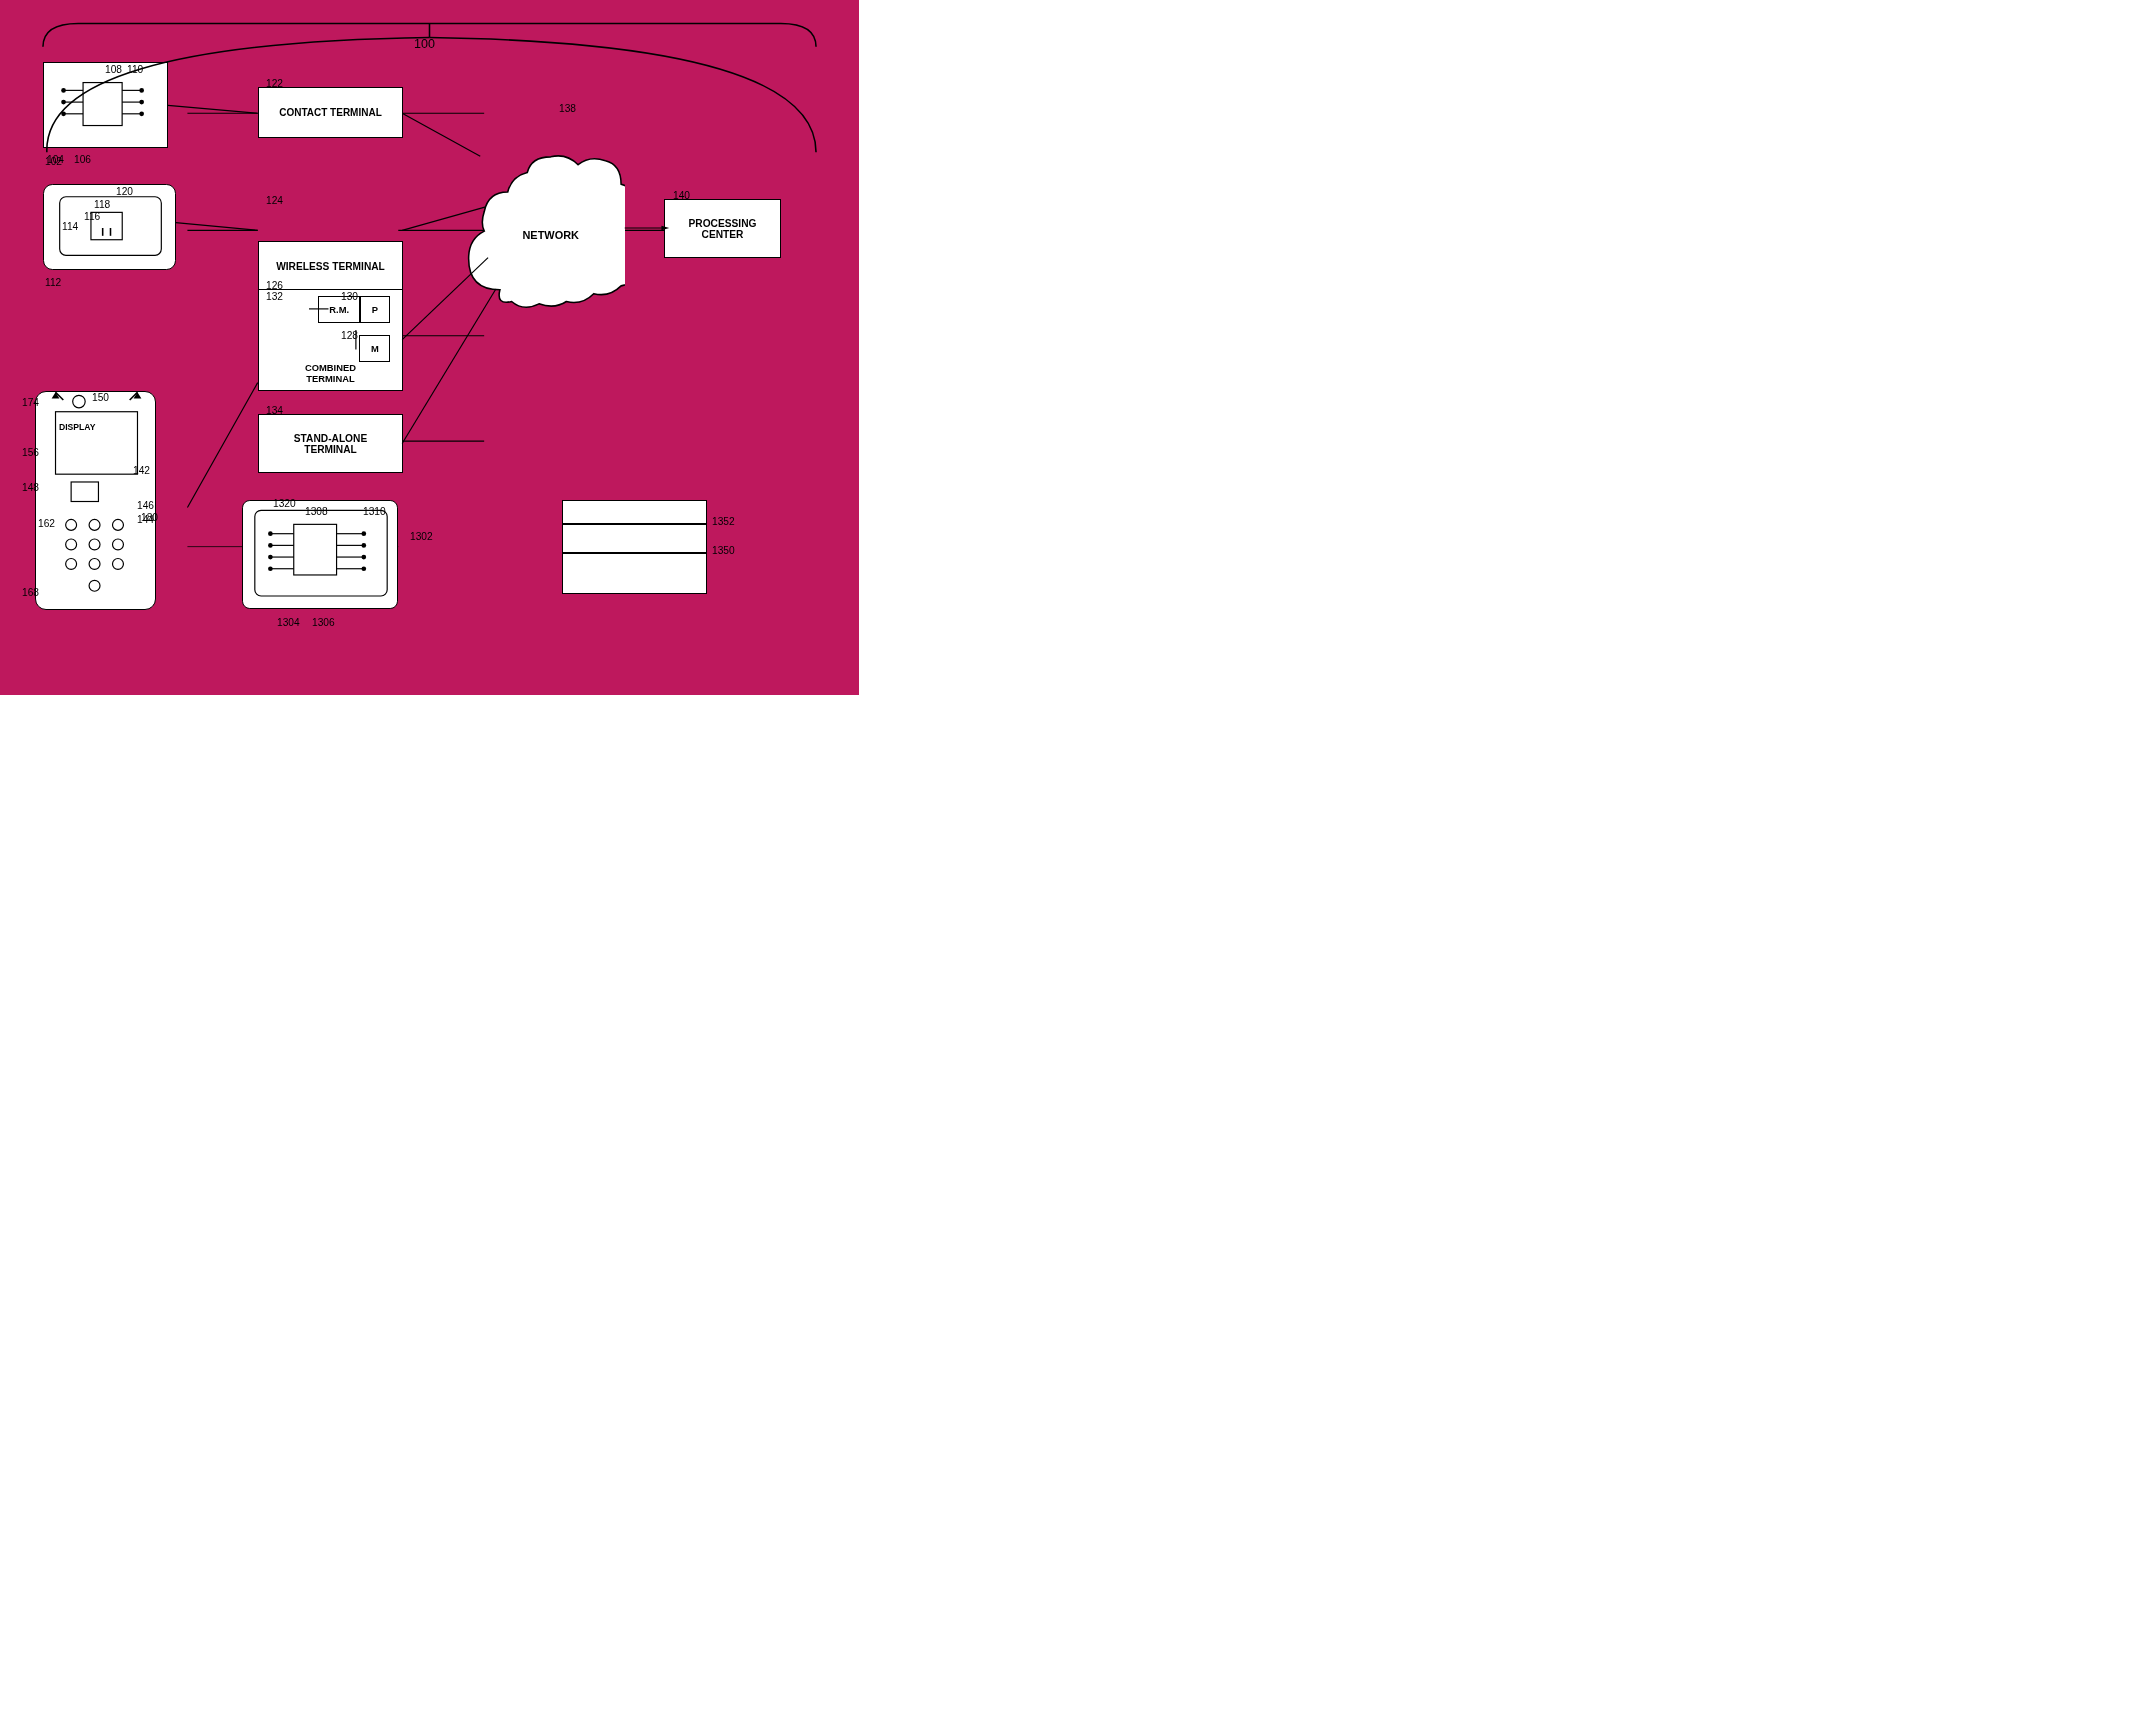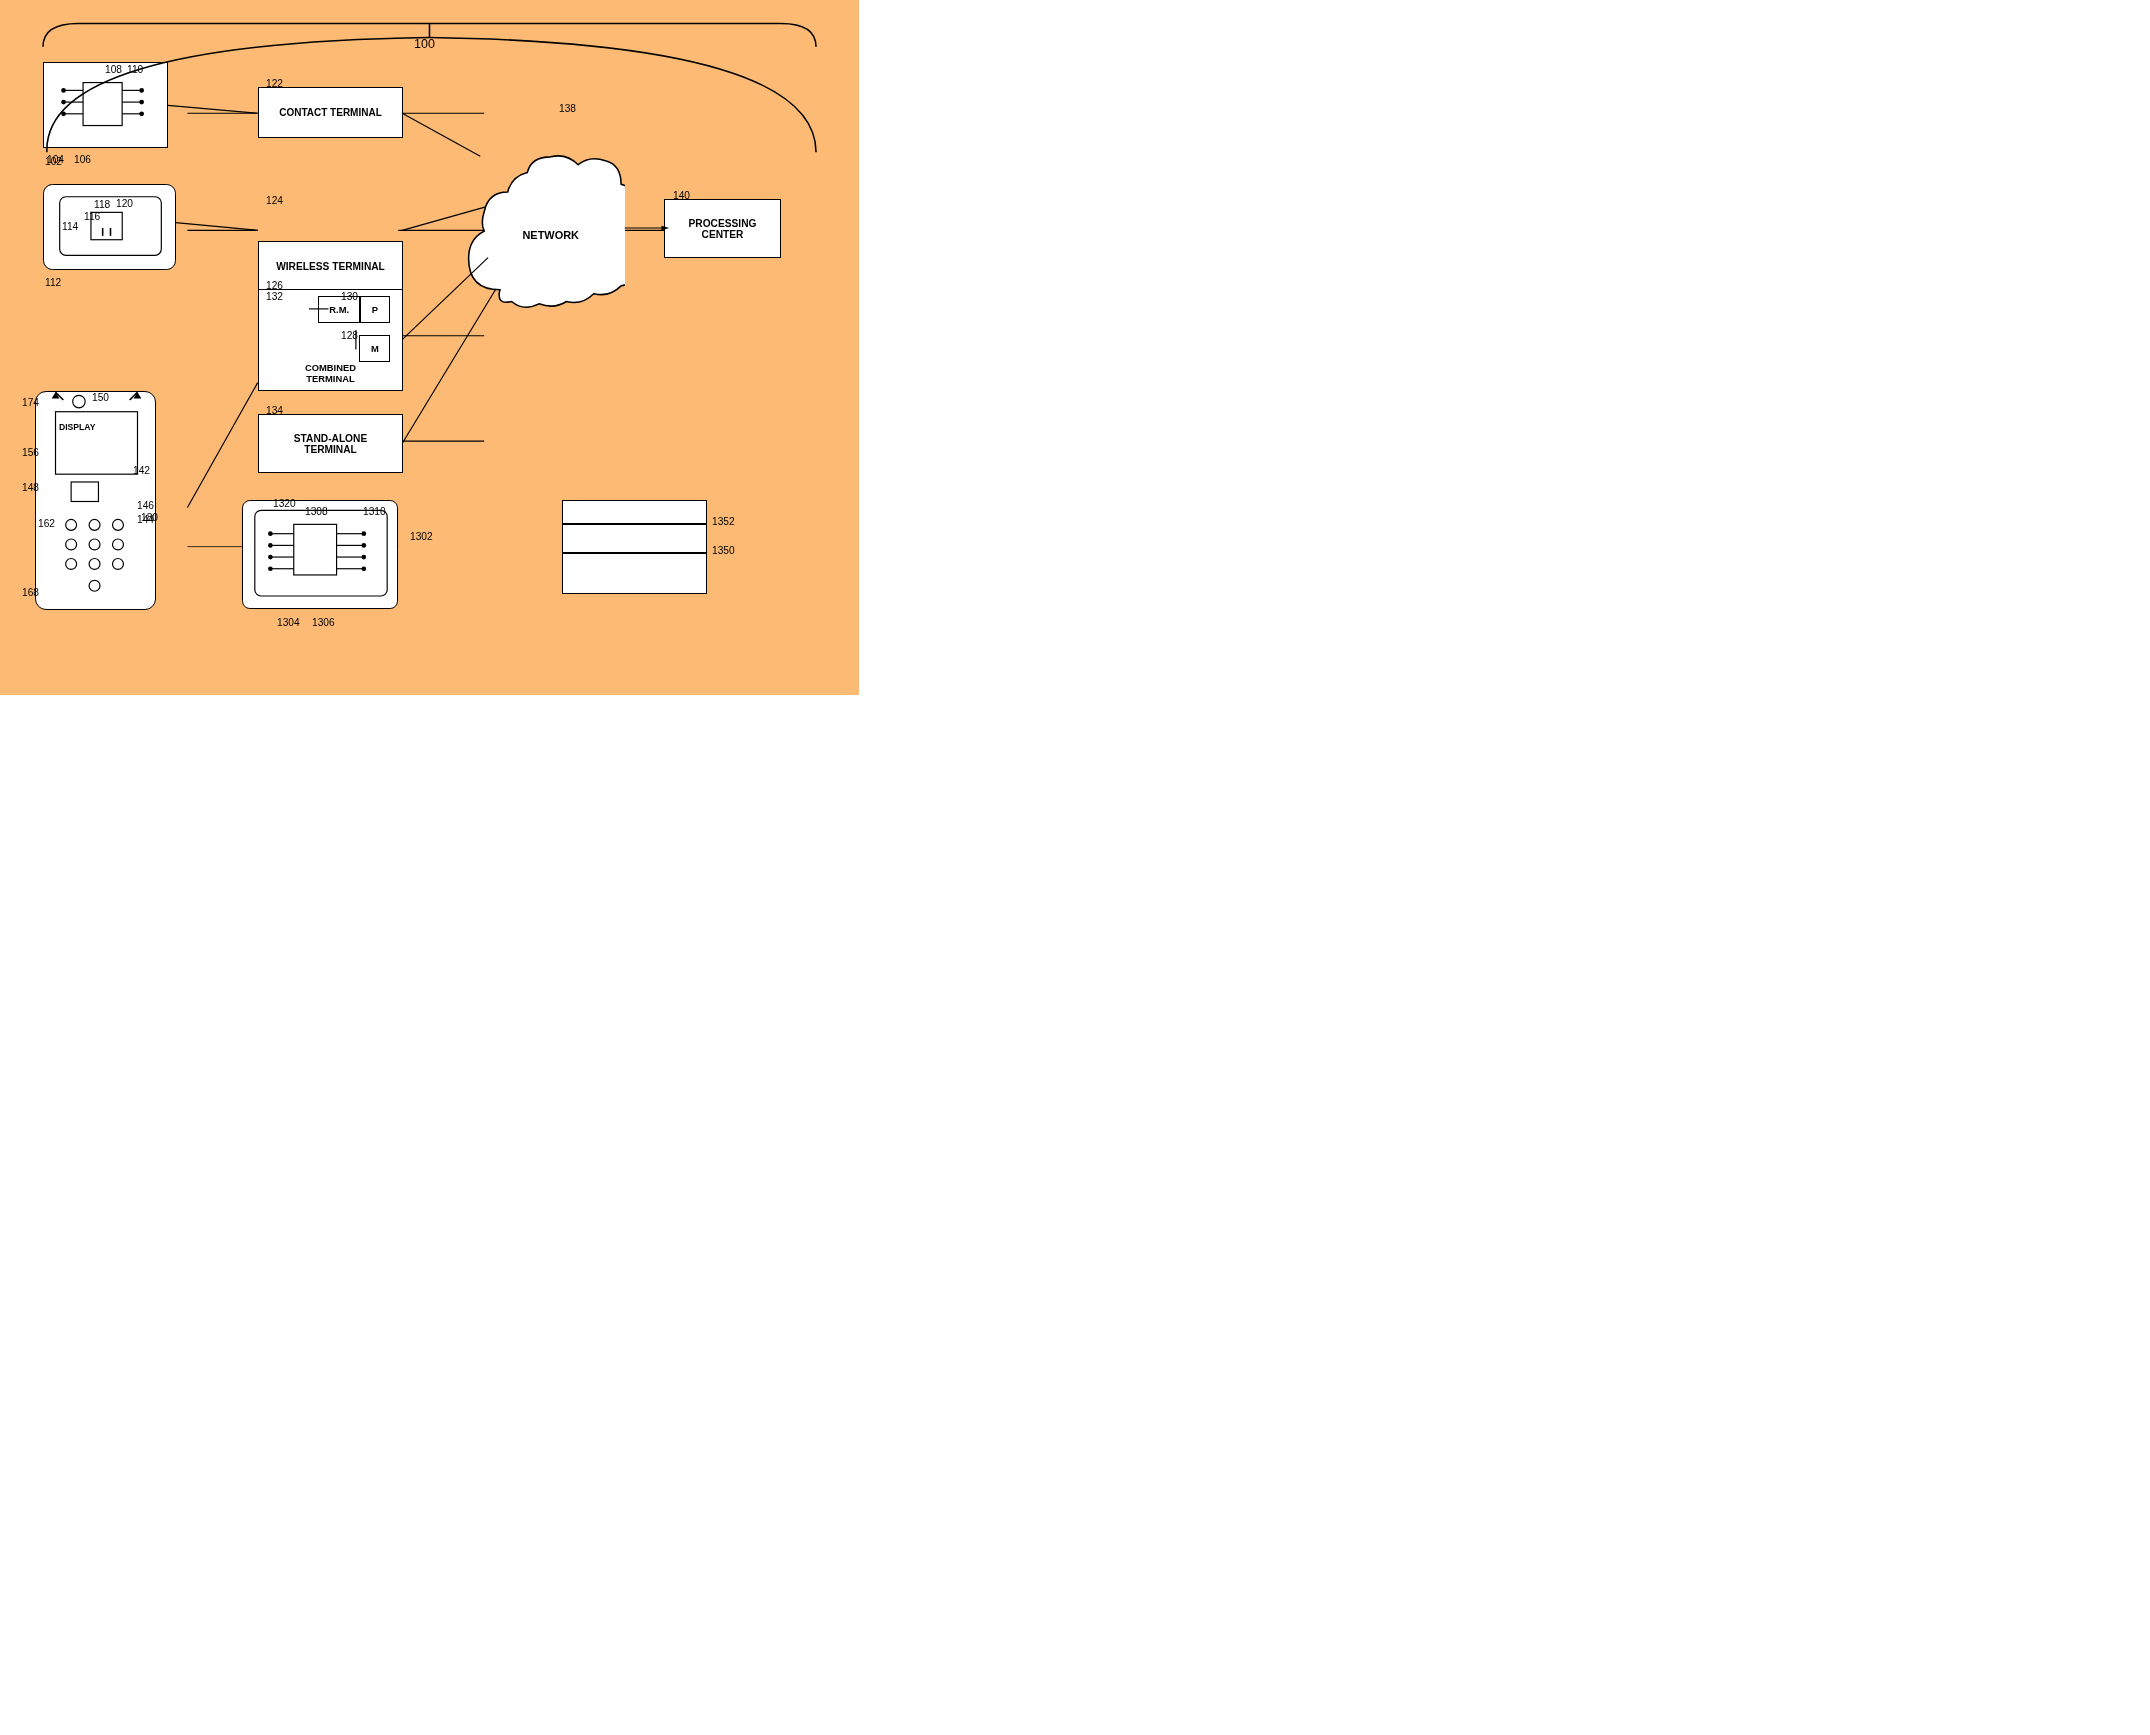--- a/index.html
+++ b/index.html
@@ -8,21 +8,21 @@
       font-family: Arial, sans-serif;
       width: 859px;
       height: 695px;
       position: relative;
       overflow: hidden;
     }
     .diagram-container {
       position: relative;
       width: 859px;
       height: 695px;
-      background: #fdba74;
+      background: #be185d;
     }
     
     .label {
       position: absolute;
       font-size: 10.2px;
       font-weight: normal;
       color: #000;
     }
     
     .box {
@@ -119,21 +119,21 @@
 
       <rect x="20" y="15" width="130" height="75" rx="8" fill="none" stroke="#000" stroke-width="1.5"></rect>
 
       <rect x="60" y="35" width="40" height="35" fill="none" stroke="#000" stroke-width="1.5"></rect>
 
       <line x1="75" y1="55" x2="75" y2="65" stroke="#000" stroke-width="2"></line>
       <line x1="85" y1="55" x2="85" y2="65" stroke="#000" stroke-width="2"></line>
     </svg>
   </div>
   <div class="label" style="left:45px; top:277px;">112</div>
-  <div class="label" style="left:116px; top:186px;margin-top:12px;">120</div>
+  <div class="label" style="left:116px; top:186px;">120</div>
   <div class="label" style="left:62px; top:221px;">114</div>
   <div class="label" style="left:84px; top:211px;">116</div>
   <div class="label" style="left:94px; top:199px;">118</div>
 
   <div style="position:absolute; left:35px; top:391px; width:121px; height:219px; border:1.6px solid #000; border-radius:11px; background:#fff;">
 
     <svg width="121" height="219" style="position:absolute;top:0;left:0;" viewBox="0 0 155 280">
 
       <line x1="120" y1="10" x2="130" y2="0" stroke="#000" stroke-width="2"></line>
       <polygon points="130,0 125,8 135,8" fill="#000"></polygon>

